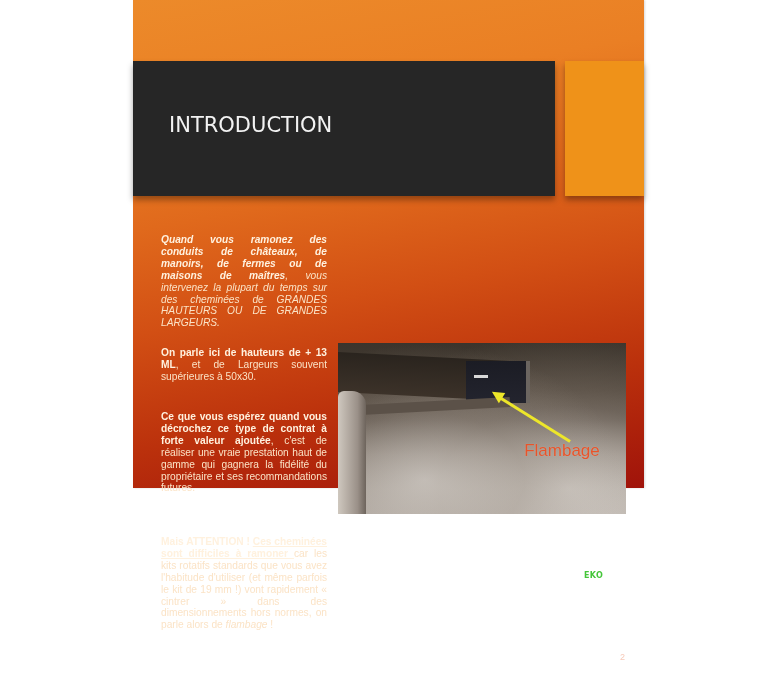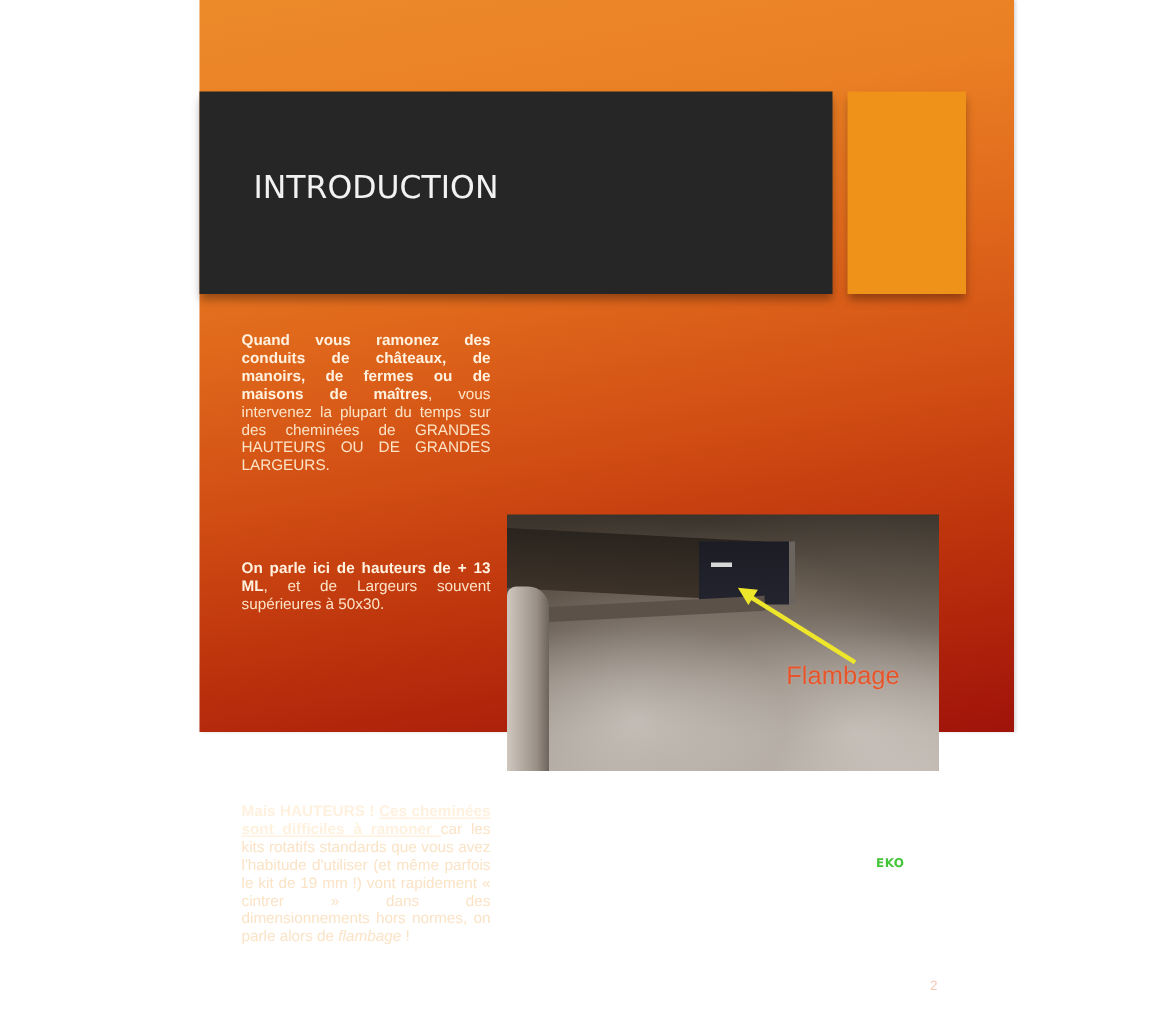--- a/index.html
+++ b/index.html
@@ -4,21 +4,20 @@
   <style>
     html, body { margin: 0; padding: 0; }
     body {
       width: 780px; height: 680px; background: #ffffff; position: relative; overflow: hidden;
       font-family: "DejaVu Sans", sans-serif;
     }
     .page {
       position: absolute; left: 133px; top: 0; width: 511px; height: 488px;
       background: linear-gradient(170deg, #ec8a2a 0%, #ea7f24 22%, #e0691c 40%, #d24f14 58%, #bb310c 78%, #a0130a 100%);
       box-shadow: 1px 0 2px rgba(0,0,0,0.15);
-      padding-left: 32px;
     }
     .title-band {
       position: absolute; left: 0; top: 61px; width: 422px; height: 135px;
       background: #262626;
       box-shadow: 0 4px 6px rgba(0,0,0,0.35);
     }
     .title-text {
       position: absolute; left: 36px; top: 52px; color: #f2f2f2;
       font-family: "DejaVu Sans", sans-serif; font-size: 21px; letter-spacing: 0px;
     }
@@ -28,22 +27,22 @@
       box-shadow: 0 4px 6px rgba(0,0,0,0.35);
     }
     .col {
       position: absolute; left: 28px; width: 166px;
       font-family: "Liberation Sans", sans-serif; font-size: 10.2px; line-height: 11.9px;
       color: #fbe3c6; text-align: justify;
     }
     .col b { font-weight: bold; color: #fff1de; }
     .col u { }
     .col i { font-style: italic; }
-    .p1 { top: 222px; }
-    .p2 { top: 347px; margin-top: 27px; }
+    .p1 { top: 234px; font-style: italic; }
+    .p2 { top: 347px; }
     .p3 { top: 411px; }
     .p4 { top: 536px; }
 
     .photo {
       position: absolute; left: 205px; top: 343px; width: 288px; height: 171px;
       background:
         radial-gradient(ellipse at 30% 80%, rgba(220,215,210,0.55) 0%, rgba(160,150,140,0.35) 35%, rgba(0,0,0,0) 70%),
         radial-gradient(ellipse at 80% 85%, rgba(230,225,220,0.6) 0%, rgba(170,160,150,0.3) 40%, rgba(0,0,0,0) 75%),
         linear-gradient(180deg, #3b342c 0%, #4a4036 28%, #5a5047 45%, #8a8178 65%, #a9a29a 85%, #b8b1aa 100%);
       overflow: hidden;
@@ -111,23 +110,26 @@
   <div class="accent-block"></div>
 
   <div class="col p1">
     <b>Quand vous ramonez des conduits de châteaux, de manoirs, de fermes ou de maisons de maîtres</b><span>, vous intervenez la plupart du temps sur des cheminées de GRANDES HAUTEURS OU DE GRANDES LARGEURS.</span>
   </div>
 
   <div class="col p2">
     <b>On parle ici de hauteurs de + 13 ML</b><span>, et de Largeurs souvent supérieures à 50x30.</span>
   </div>
 
+  <div class="col p3">
+    <b>Ce que vous espérez quand vous décrochez ce type de contrat à forte valeur ajoutée</b><span>, c'est de réaliser une vraie prestation haut de gamme qui gagnera la fidélité du propriétaire et ses recommandations futures.</span>
+  </div>
 
   <div class="col p4">
-    <b>Mais HAUTEURS ! </b><b><u>Ces cheminées sont difficiles à ramoner </u></b><span>car les kits rotatifs standards que vous avez l'habitude d'utiliser (et même parfois le kit de 19 mm !) vont rapidement « cintrer » dans des dimensionnements hors normes, on parle alors de </span><i>flambage</i><span> !</span>
+    <b>Mais ATTENTION ! </b><b><u>Ces cheminées sont difficiles à ramoner </u></b><span>car les kits rotatifs standards que vous avez l'habitude d'utiliser (et même parfois le kit de 19 mm !) vont rapidement « cintrer » dans des dimensionnements hors normes, on parle alors de </span><i>flambage</i><span> !</span>
   </div>
 
   <div class="photo" title="Intérieur d'un conduit de cheminée encrassé">
     <div class="beam"></div>
     <div class="hole">
       <div class="tag"></div>
     </div>
     <div class="ledge"></div>
     <div class="post"></div>
     <div class="arrow-line"></div>

